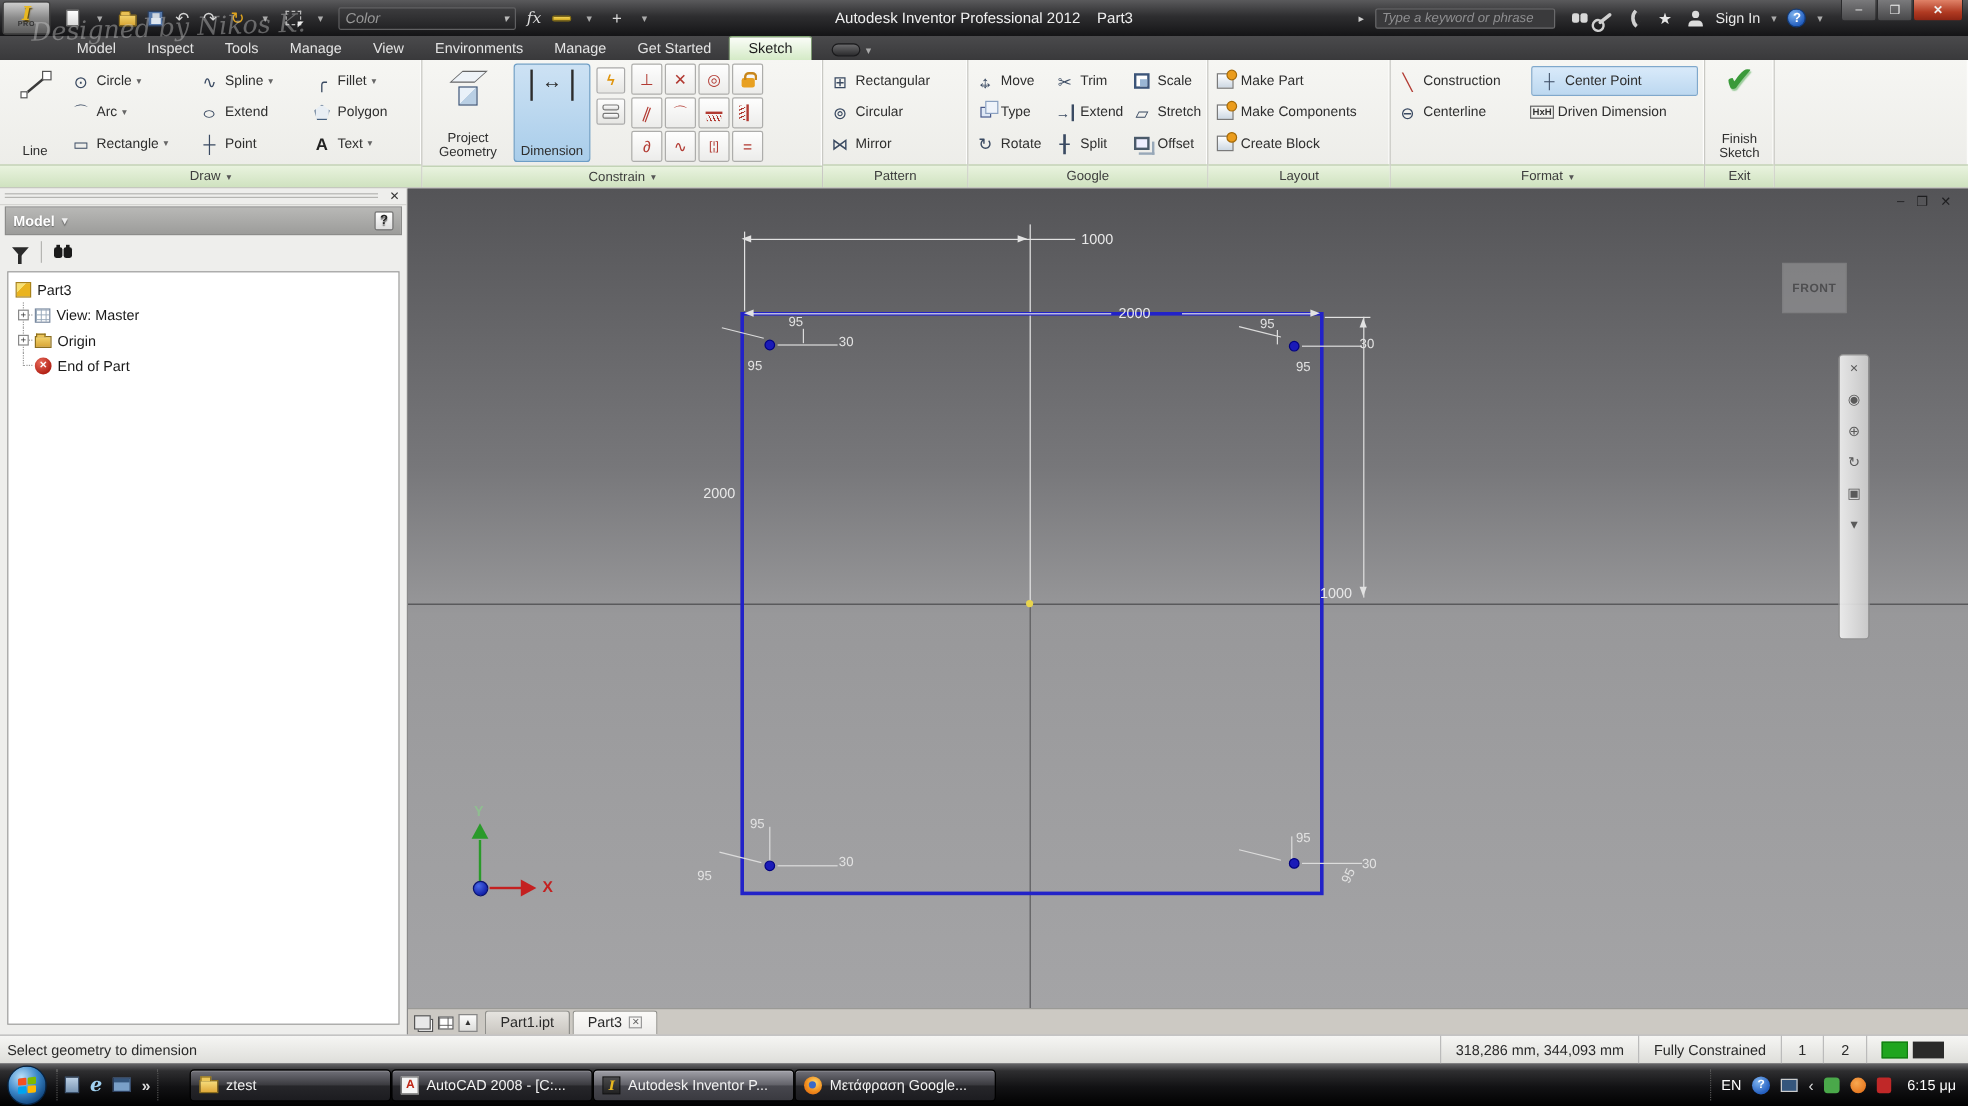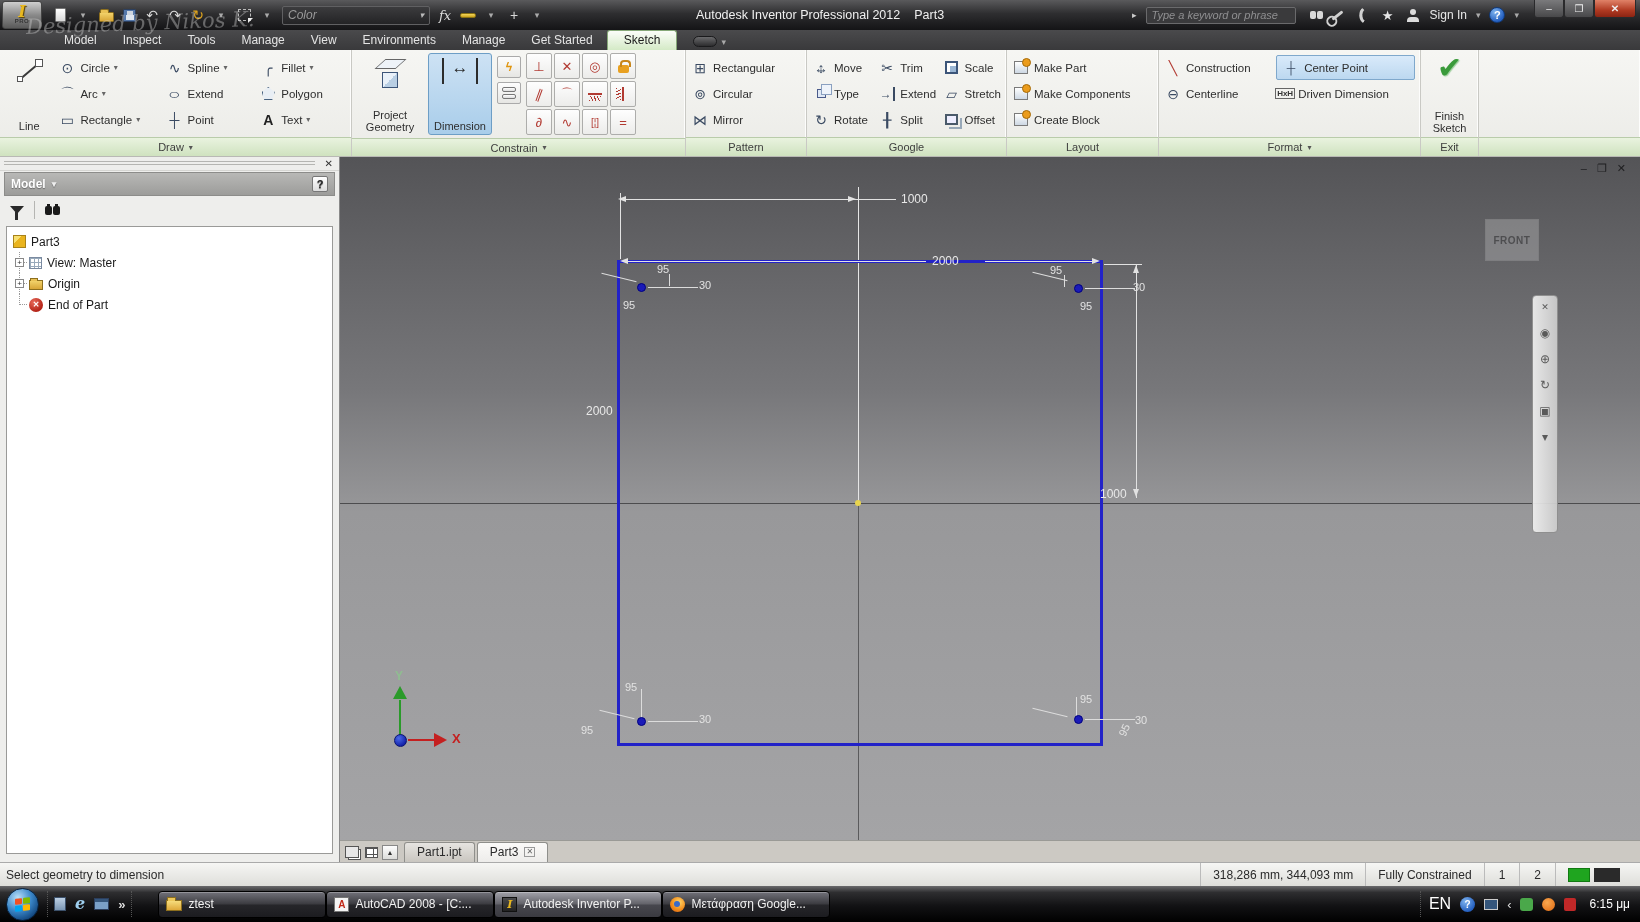--- a/index.html
+++ b/index.html
@@ -214,21 +214,21 @@
   .tbtn { width:168px; height:27px; display:flex; align-items:center; gap:6px; padding:0 7px; border-radius:4px; border:1px solid #000; background:linear-gradient(#72727a 0%,#3b3b40 48%,#26262a 52%,#1c1c20 100%); box-shadow:inset 0 1px 0 rgba(255,255,255,.25); color:#f2f2f2; font-size:12px; }
   .tbtn.active { background:linear-gradient(#a2a2aa 0%,#63636a 48%,#47474e 52%,#3a3a40 100%); }
   .tbtn .lbl { overflow:hidden; text-overflow:ellipsis; white-space:nowrap; }
   .fold-tb { width:16px; height:11px; background:linear-gradient(#f6dc7c,#dfa93a); border:1px solid #8d6f1e; position:relative; flex:none; margin-top:3px; }
   .fold-tb::before { content:""; position:absolute; top:-4px; left:0; width:7px; height:3px; background:#ecc75a; border:1px solid #8d6f1e; border-bottom:none; }
   .acadsq { width:15px; height:15px; background:#f4f4f4; border:1px solid #777; color:#c02818; font-weight:bold; font-size:10px; display:flex; align-items:center; justify-content:center; flex:none; }
   .invsq { width:15px; height:15px; background:linear-gradient(#4a4a4c,#222); border:1px solid #111; color:#e8b820; font-family:"DejaVu Serif", serif; font-style:italic; font-weight:bold; font-size:11px; display:flex; align-items:center; justify-content:center; flex:none; }
   .ffx { width:15px; height:15px; border-radius:50%; background:radial-gradient(circle at 60% 35%, #ffd76a,#f08c1c 55%,#d85a10); position:relative; flex:none; }
   .ffx::after { content:""; position:absolute; left:4px; top:4px; width:6px; height:6px; border-radius:50%; background:#3a6ac8; }
   .tray { margin-left:auto; display:flex; align-items:center; gap:9px; padding-left:8px; border-left:1px dotted #555; height:26px; color:#fff; }
-  .tray .lang { font-size:16px; }
+  .tray .lang { font-size:12px; }
   .tray-help { width:15px; height:15px; border-radius:50%; background:radial-gradient(circle at 35% 30%, #7fb4ef,#2560c0 70%); color:#fff; font-size:10px; font-weight:bold; display:flex; align-items:center; justify-content:center; }
   .mon-ic { width:14px; height:11px; border:1px solid #ccc; background:#35567c; }
   .chev { color:#ddd; font-size:13px; }
   .tr-green { width:13px; height:13px; background:#4aa84a; border-radius:3px; }
   .tr-orange { width:13px; height:13px; background:radial-gradient(circle at 40% 35%, #f8a850,#e06810); border-radius:50%; }
   .tr-red { width:12px; height:13px; background:#c02828; border-radius:2px; }
   .clock { font-size:12px; margin:0 4px; }
 </style>
 </head>
 <body>

